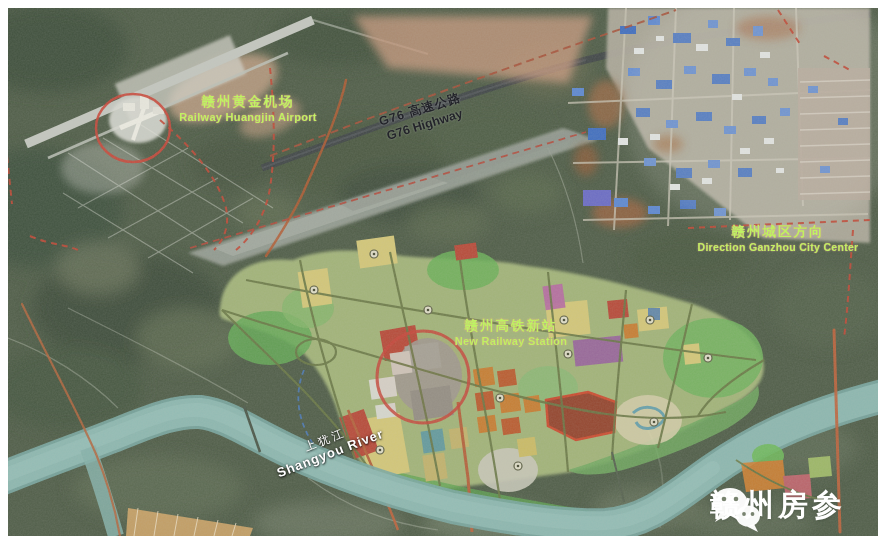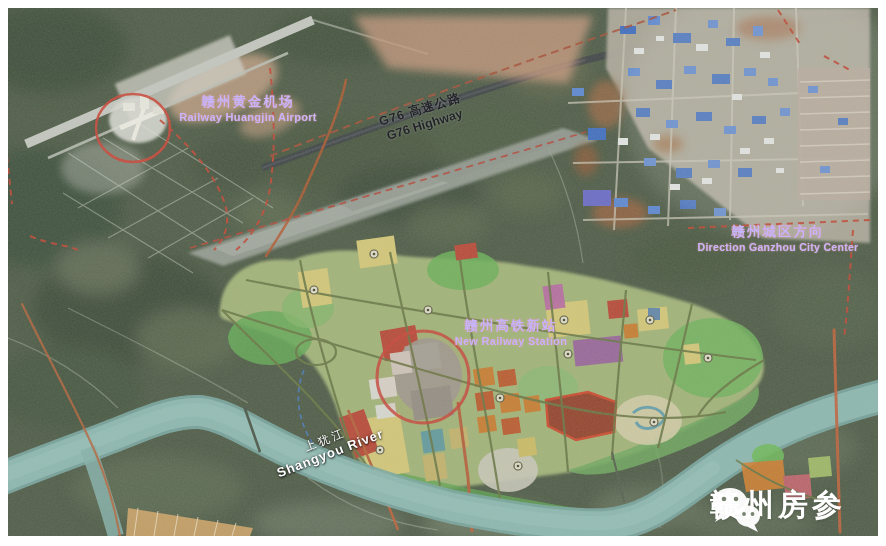--- a/index.html
+++ b/index.html
@@ -7,21 +7,21 @@
     width:886px;height:546px;position:relative;overflow:hidden;
     background:#ffffff;
     font-family:"Liberation Sans","DejaVu Sans",sans-serif;
   }
   .map{
     position:absolute;left:8px;top:8px;width:870px;height:528px;
     overflow:hidden;background:#4e5b47;
   }
   .map svg{position:absolute;left:0;top:0;}
   .maplabel{position:absolute;text-align:center;line-height:1.25;white-space:nowrap;}
-  .red-label{color:#c4b5fd;font-weight:bold;text-shadow:0 0 2px rgba(255,245,235,.45),0 0 1px rgba(216,69,58,.8);}
+  .red-label{color:#bef264;font-weight:bold;text-shadow:0 0 2px rgba(255,245,235,.45),0 0 1px rgba(216,69,58,.8);}
   .red-label .zh{font-size:13.5px;letter-spacing:2px;}
   .red-label .en{font-size:11px;letter-spacing:.3px;}
   .dark-label{color:#23242a;font-weight:bold;text-shadow:0 0 2px rgba(255,255,255,.35);}
   .dark-label .zh{font-size:12.5px;letter-spacing:1px;}
   .dark-label .en{font-size:12.5px;}
   .white-label{color:#ffffff;font-weight:bold;text-shadow:0 1px 2px rgba(0,0,0,.8),0 0 3px rgba(0,0,0,.5);}
   .white-label .zh{font-size:11.5px;letter-spacing:3px;font-weight:normal;}
   .white-label .en{font-size:13px;letter-spacing:1px;}
   .watermark{
     position:absolute;left:702px;top:477px;display:flex;align-items:center;gap:7px;

